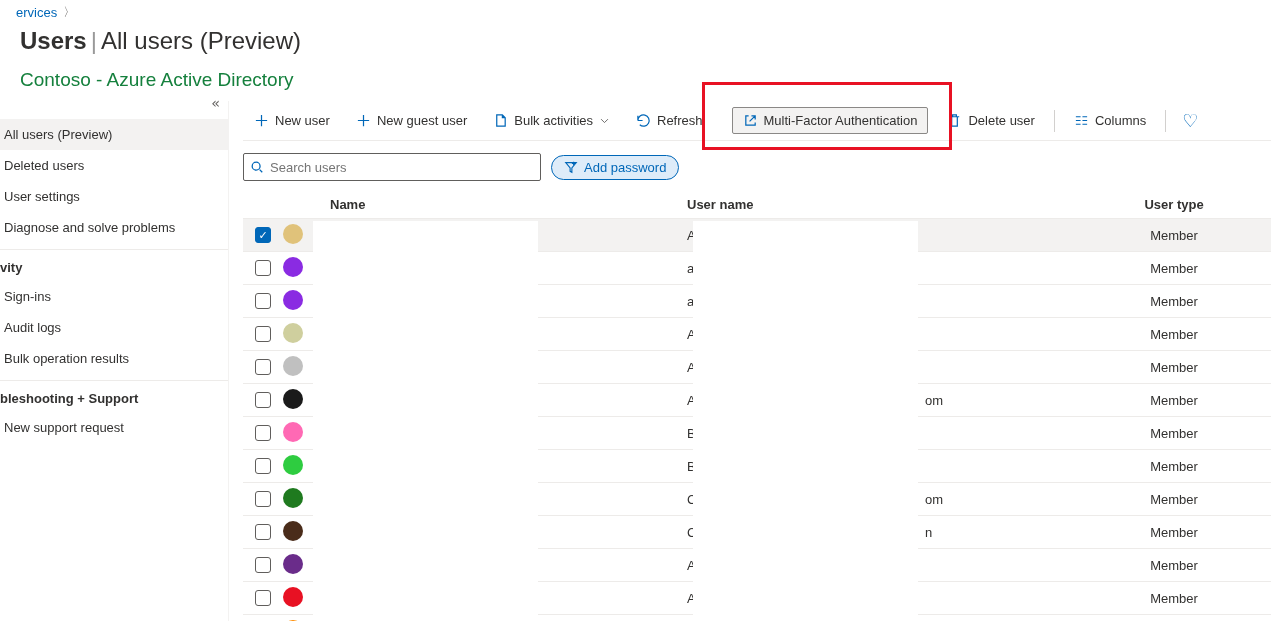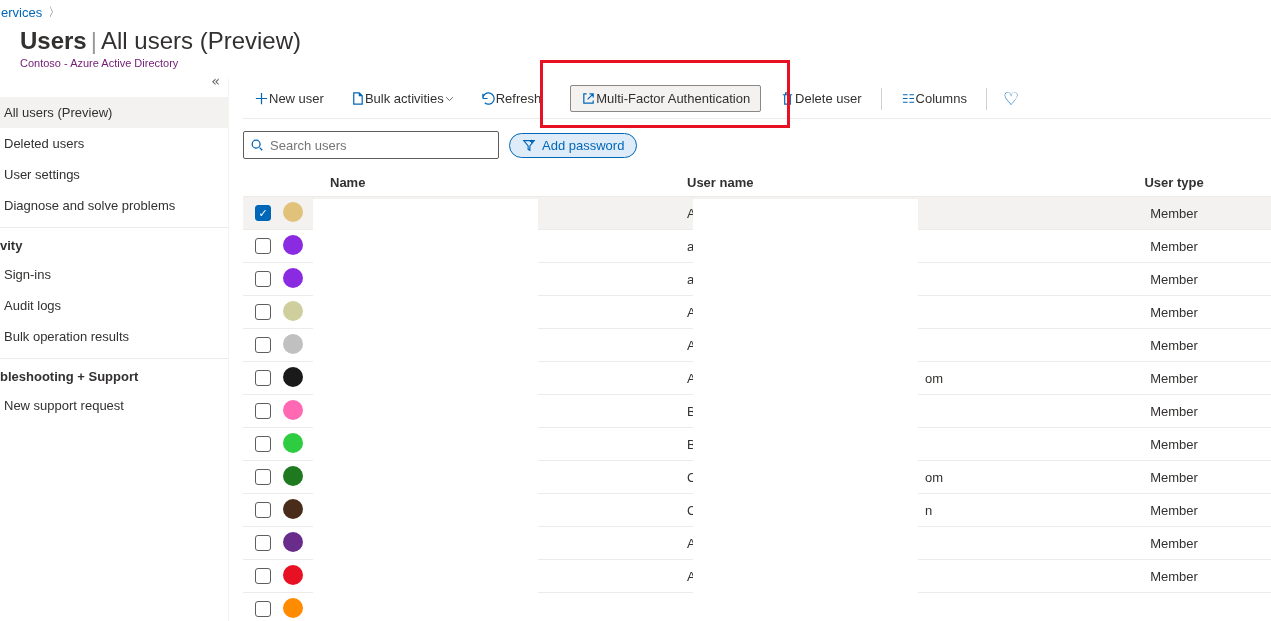--- a/index.html
+++ b/index.html
@@ -1,46 +1,46 @@
 <!DOCTYPE html>
 <html><head>
 <meta charset="utf-8">
 <style>
   * { box-sizing: border-box; font-family: "Segoe UI", -apple-system, Arial, sans-serif; }
   body { margin: 0; font-size: 13px; color: #323130; background: #fff; width: 1271px; }
   .page { position: relative; }
 
-  .breadcrumb { padding: 4px 0 2px 1px; color: #0067b8; font-size: 13px; display: flex; align-items: center; gap: 6px; text-align: right; }
+  .breadcrumb { padding: 4px 0 2px 16px; color: #0067b8; font-size: 13px; display: flex; align-items: center; gap: 6px; text-align: right; }
   .breadcrumb .chev { color: #605e5c; font-size: 12px; }
 
   .title-row { padding: 4px 0 0 20px; display: flex; align-items: flex-end; }
   .title-main { font-size: 24px; font-weight: 600; }
   .title-sep { font-size: 24px; font-weight: 300; color: #999; padding: 0 4px; }
   .title-sub { font-size: 24px; font-weight: 400; }
-  .subtitle { padding: 2px 0 0 20px; font-size: 11px; color: #701a75; }
+  .subtitle { padding: 2px 0 0 20px; font-size: 19px; color: #15803d; margin-top: 12px; }
 
   .layout { display: flex; margin-top: 10px; }
   .sidebar { width: 228px; flex-shrink: 0; position: relative; padding-top: 18px; }
   .collapse-btn { position: absolute; top: -6px; right: 8px; color: #605e5c; font-size: 14px; font-family: monospace; }
   .side-item { padding: 8px 8px 8px 4px; font-size: 13px; color: #323130; cursor: pointer; }
   .side-item.active { background: #f3f2f1; }
   .side-group { padding: 10px 0 6px 0; font-size: 13px; font-weight: 600; border-top: 1px solid #edebe9; margin-top:6px;}
 
   .main { flex: 1; border-left: 1px solid #f3f2f1; padding-left: 14px; }
 
   .toolbar { display: flex; align-items: center; gap: 4px; height: 40px; border-bottom: 1px solid #edebe9; position: relative; }
-  .tb-btn { display: inline-flex; align-items: center; padding: 5px 10px; font-size: 13px; color: #323130; cursor: pointer; border: 1px solid transparent; border-radius:2px; }
+  .tb-btn { display: inline-flex; align-items: center; gap: 6px; padding: 5px 10px; font-size: 13px; color: #323130; cursor: pointer; border: 1px solid transparent; border-radius:2px; }
   .tb-btn svg, .tb-btn .ico { width: 15px; height: 15px; flex-shrink: 0; color:#0067b8; fill:none; stroke:#0067b8; stroke-width:1.3; }
   .tb-btn .caret { color:#605e5c; stroke:#605e5c; }
   .tb-sep { width:1px; height:22px; background:#d2d0ce; margin:0 4px; }
   .mfa-highlight { border: 3px solid #e81123; position: absolute; top: -25px; height: 68px; width: 250px; pointer-events:none; }
   .mfa-btn { border:1px solid #8a8886; background:#f3f2f1; }
 
   .filterbar { display:flex; align-items:center; gap:10px; padding:12px 0 10px 0; }
-  .search-box { display:flex; align-items:center; border:1px solid #605e5c; border-radius:2px; width:256px; height:28px; padding:0 6px; }
+  .search-box { display:flex; align-items:center; border:1px solid #605e5c; border-radius:2px; width:298px; height:28px; padding:0 6px; }
   .search-box svg { width:14px; height:14px; stroke:#0067b8; fill:none; stroke-width:1.5;}
   .search-box input { border:none; outline:none; flex:1; font-size:13px; padding-left:6px; color:#605e5c; }
   .pill { display:inline-flex; align-items:center; gap:6px; border:1px solid #0067b8; background:#deecf9; color:#0067b8; border-radius:14px; padding:4px 12px; font-size:13px; cursor:pointer; }
   .pill svg{width:14px;height:14px;stroke:#0067b8;fill:none;stroke-width:1.3;}
 
   .table { width: 100%; }
   .thead { display:flex; border-bottom:1px solid #edebe9; font-size:13px; font-weight:600; color:#323130; padding:6px 0; }
   .col-check { width:40px; flex-shrink:0; display:flex; justify-content:center; align-items:center;}
   .col-avatar { width:24px; flex-shrink:0; }
   .col-name { width:380px;padding-left:23px; }
@@ -97,20 +97,26 @@
     <div class="main">
       <div class="toolbar">
         <div class="tb-btn">
           <svg viewBox="0 0 16 16">
               <path d="M8 2v12M2 8h12"></path>
             </svg>
           <span>New user</span>
         </div>
         <div class="tb-btn">
           <svg viewBox="0 0 16 16">
+              <path d="M8 2v12M2 8h12"></path>
+            </svg>
+          <span>New guest user</span>
+        </div>
+        <div class="tb-btn">
+          <svg viewBox="0 0 16 16">
               <path d="M4 2h6l3 3v9H4z M10 2v3h3"></path>
             </svg>
           <span>Bulk activities</span>
           <svg class="caret" viewBox="0 0 16 16" style="width:11px;height:11px">
               <path d="M3 6l5 5 5-5"></path>
             </svg>
         </div>
         <div class="tb-btn">
           <svg viewBox="0 0 16 16">
               <path d="M2 8a6 6 0 1 1 2 4.5M2 8V3m0 5h5"></path>

